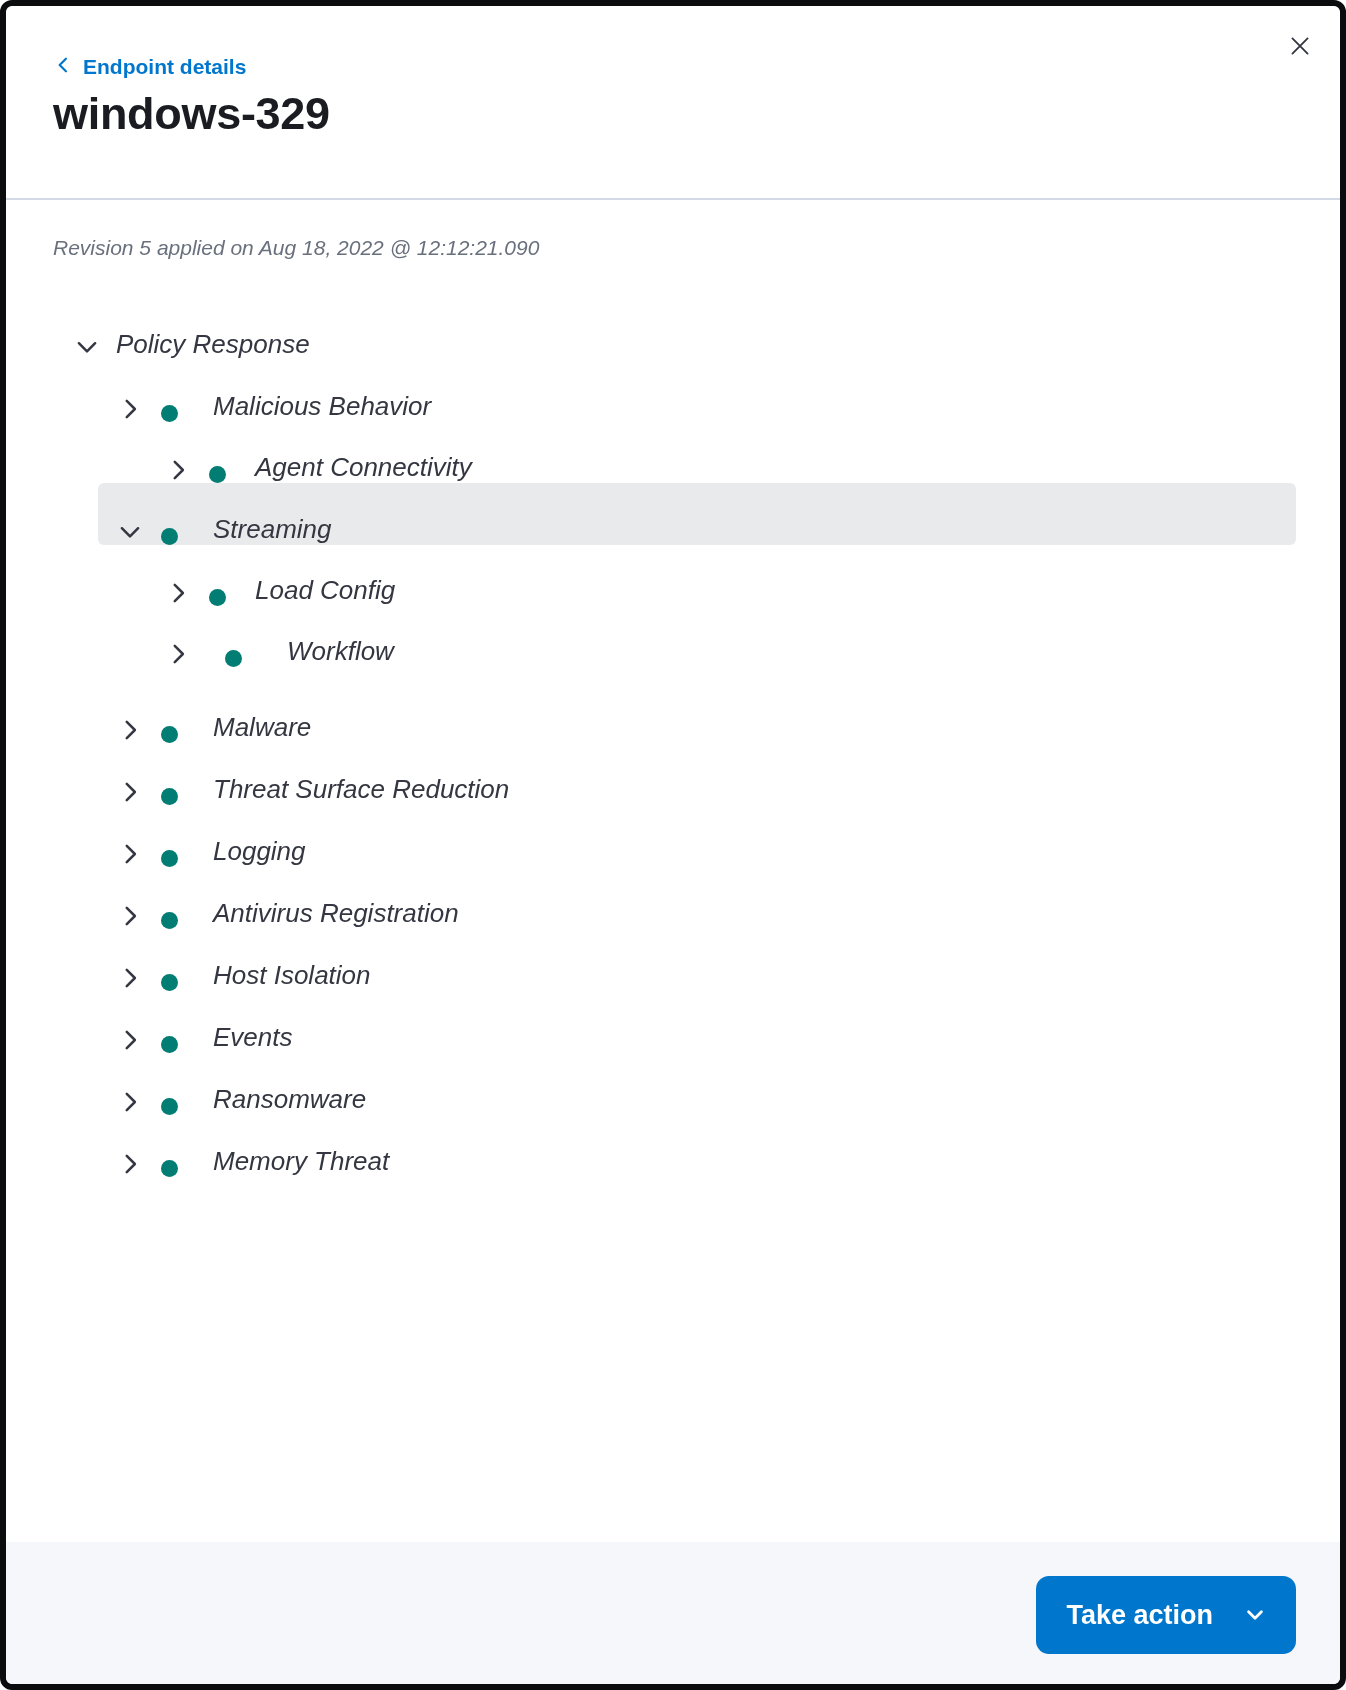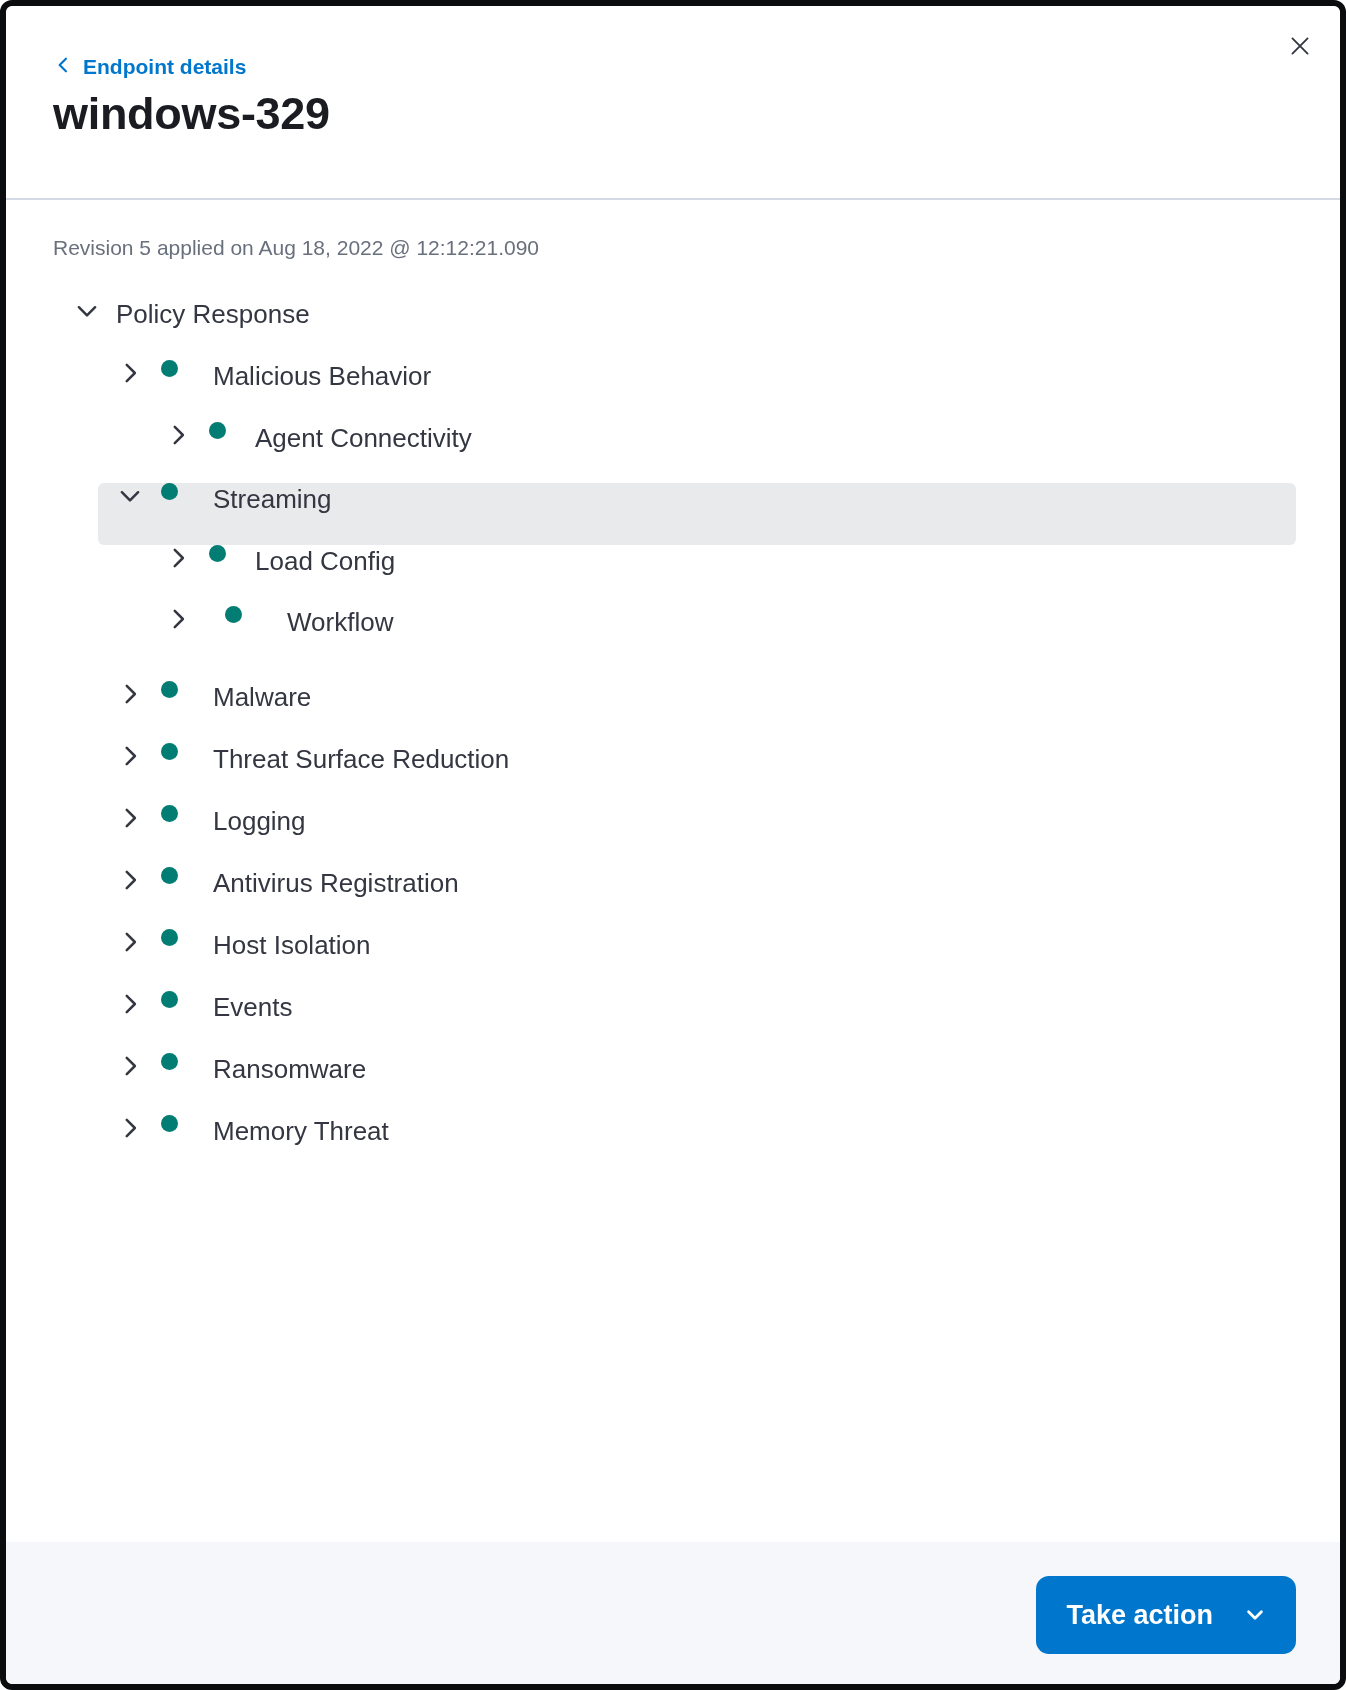--- a/index.html
+++ b/index.html
@@ -45,30 +45,30 @@
   .close-btn {
     position: absolute; top: 22px; right: 22px;
     width: 36px; height: 36px;
     display: flex; align-items: center; justify-content: center;
     background: transparent; border: none; cursor: pointer;
     color: #343741;
   }
   .close-btn svg { width: 26px; height: 26px; display: block; }
 
   
-  .body { position: relative; padding: 0; }
+  .body { position: relative; padding: 0; font-style: italic; }
   .revision {
     margin: 34px 47px 0 47px;
     font-size: 21px; line-height: 28px;
     color: var(--muted-text, #69707D);
   }
 
   .tree { margin-top: 36px; padding-right: 44px; }
   .row {
-    display: flex; align-items: flex-start;
+    display: flex; align-items: flex-end;
     height: 62px;
     cursor: pointer;
     color: var(--text, #343741);
   }
   .row .chev {
     flex: 0 0 auto; display: flex; align-items: center; justify-content: center;
     width: 26px; height: 26px;
   }
   .row .chev svg { width: 26px; height: 26px; display: block; }
   .row .dot {

